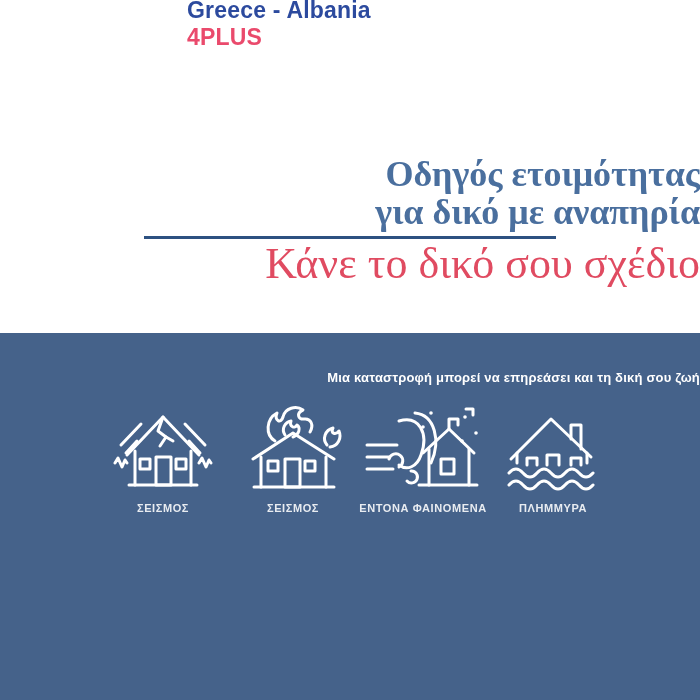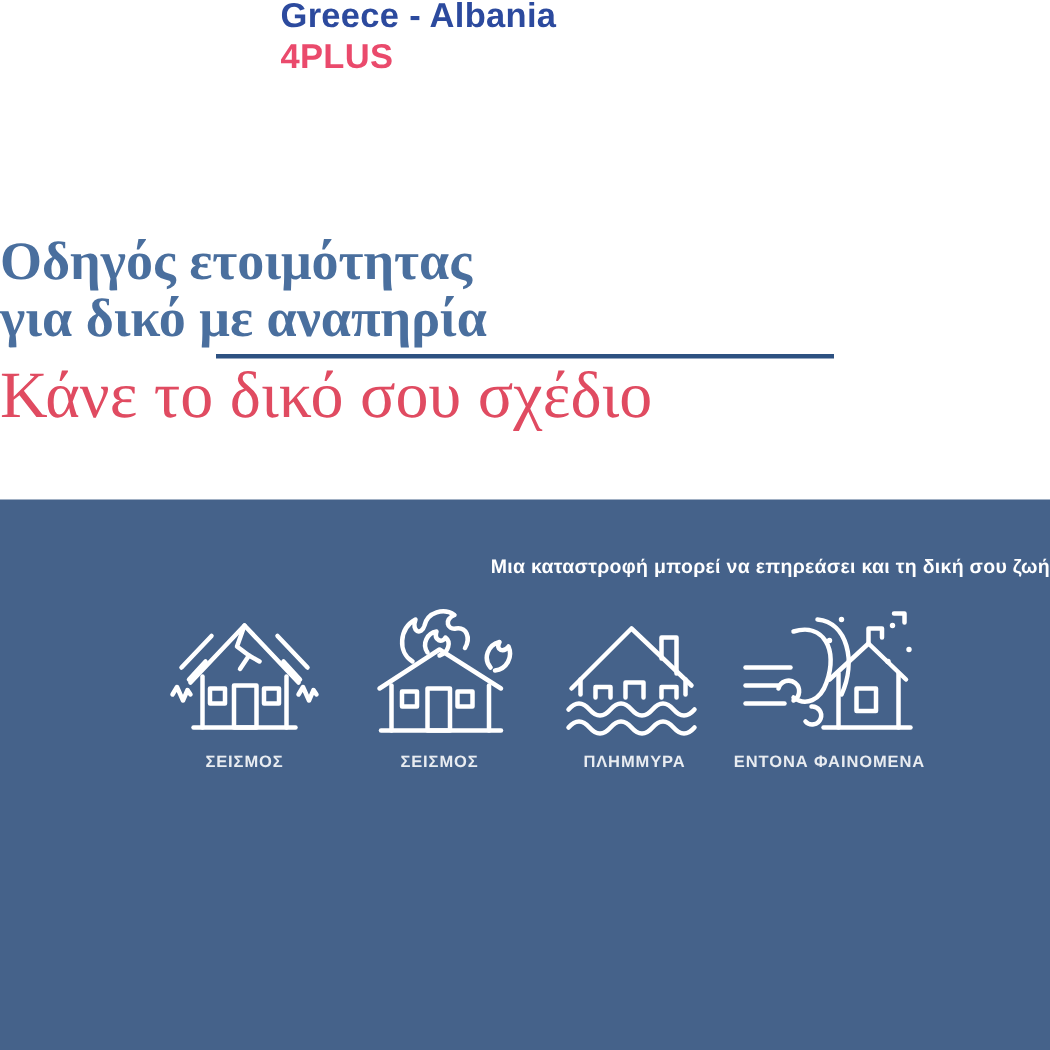--- a/index.html
+++ b/index.html
@@ -8,21 +8,21 @@
   .page{position:relative;width:553px;height:700px;background:#ffffff;}
 
   
   .top-section{position:absolute;top:0;left:0;width:700px;height:333px;background:#ffffff;}
 
   .logo{position:absolute;left:187px;top:-3px;line-height:27px;
         font-weight:bold;font-size:23px;letter-spacing:0.2px;}
   .logo-line1{color:#2c4a9e;}
   .logo-line2{color:#ea4a6c;}
 
-  .title-block{position:absolute;top:155px;left:0;width:700px;text-align:left;}
+  .title-block{position:absolute;top:155px;left:0;width:700px;text-align:right;}
   .title{font-family:"Liberation Serif",serif;font-weight:bold;
          font-size:36px;line-height:38px;color:#4a6f9e;margin:0;}
   .title-underline{width:412px;height:3px;background:#2d5181;margin:5px auto 0;}
   .subtitle{font-family:"Liberation Serif",serif;font-weight:normal;
             font-size:44px;line-height:38px;color:#e04b61;margin-top:6px;}
 
   
   .bottom-section{position:absolute;top:333px;left:0;width:700px;height:367px;
                   background:#45628a;}
   .hazard-intro{padding-top:37px;text-align:right;color:#ffffff;
@@ -106,39 +106,20 @@
               <path d="M44 34 C40 28 44 21 50 20 C48 26 54 28 56 24 C60 27 58 34 52 36"></path>
               <path d="M86 44 C81 38 84 29 92 27 C89 33 95 34 98 30 C101 37 97 45 89 46"></path>
             </g>
           </svg>
         </span>
         <div class="hazard-label">ΣΕΙΣΜΟΣ</div>
       </div>
 
       <div class="hazard-item">
         <span class="hazard-icon">
-          <svg width="100" height="92" viewBox="0 0 100 92">
-            <g fill="none" stroke="#ffffff" stroke-width="3" stroke-linecap="round" stroke-linejoin="round">
-              <path d="M8 58 L48 18 L88 56"></path>
-              <path d="M68 38 V24 H78 V48"></path>
-              <path d="M14 52 V62"></path>
-              <path d="M84 52 V62"></path>
-              <path d="M24 64 v-7 h10 v7"></path>
-              <path d="M44 64 v-10 h12 v10"></path>
-              <path d="M68 64 v-7 h10 v7"></path>
-              <path d="M6 72 q7 -8 14 0 t14 0 t14 0 t14 0 t14 0 t14 0"></path>
-              <path d="M6 84 q7 -8 14 0 t14 0 t14 0 t14 0 t14 0 t14 0"></path>
-            </g>
-          </svg>
-        </span>
-        <div class="hazard-label">ΠΛΗΜΜΥΡΑ</div>
-      </div>
-
-      <div class="hazard-item">
-        <span class="hazard-icon">
           <svg width="120" height="92" viewBox="0 0 120 92">
             <g fill="none" stroke="#ffffff" stroke-width="3" stroke-linecap="round" stroke-linejoin="round">
               <path d="M60 52 L86 28 L111 52"></path>
               <path d="M66 48 V84"></path>
               <path d="M106 48 V84"></path>
               <path d="M56 84 H114"></path>
               <rect x="78" y="58" width="13" height="15"></rect>
               <path d="M86 28 V18 H95 V24"></path>
               <path d="M4 44 H34"></path>
               <path d="M4 56 H26"></path>
@@ -152,15 +133,34 @@
               <circle cx="102" cy="16" r="1.8" fill="#ffffff" stroke="none"></circle>
               <circle cx="113" cy="32" r="1.8" fill="#ffffff" stroke="none"></circle>
               <circle cx="60" cy="26" r="1.8" fill="#ffffff" stroke="none"></circle>
               <circle cx="99" cy="40" r="1.8" fill="#ffffff" stroke="none"></circle>
             </g>
           </svg>
         </span>
         <div class="hazard-label">ΕΝΤΟΝΑ ΦΑΙΝΟΜΕΝΑ</div>
       </div>
 
+      <div class="hazard-item">
+        <span class="hazard-icon">
+          <svg width="100" height="92" viewBox="0 0 100 92">
+            <g fill="none" stroke="#ffffff" stroke-width="3" stroke-linecap="round" stroke-linejoin="round">
+              <path d="M8 58 L48 18 L88 56"></path>
+              <path d="M68 38 V24 H78 V48"></path>
+              <path d="M14 52 V62"></path>
+              <path d="M84 52 V62"></path>
+              <path d="M24 64 v-7 h10 v7"></path>
+              <path d="M44 64 v-10 h12 v10"></path>
+              <path d="M68 64 v-7 h10 v7"></path>
+              <path d="M6 72 q7 -8 14 0 t14 0 t14 0 t14 0 t14 0 t14 0"></path>
+              <path d="M6 84 q7 -8 14 0 t14 0 t14 0 t14 0 t14 0 t14 0"></path>
+            </g>
+          </svg>
+        </span>
+        <div class="hazard-label">ΠΛΗΜΜΥΡΑ</div>
+      </div>
+
     </div>
   </div>
 </div>
 
 </body></html>

